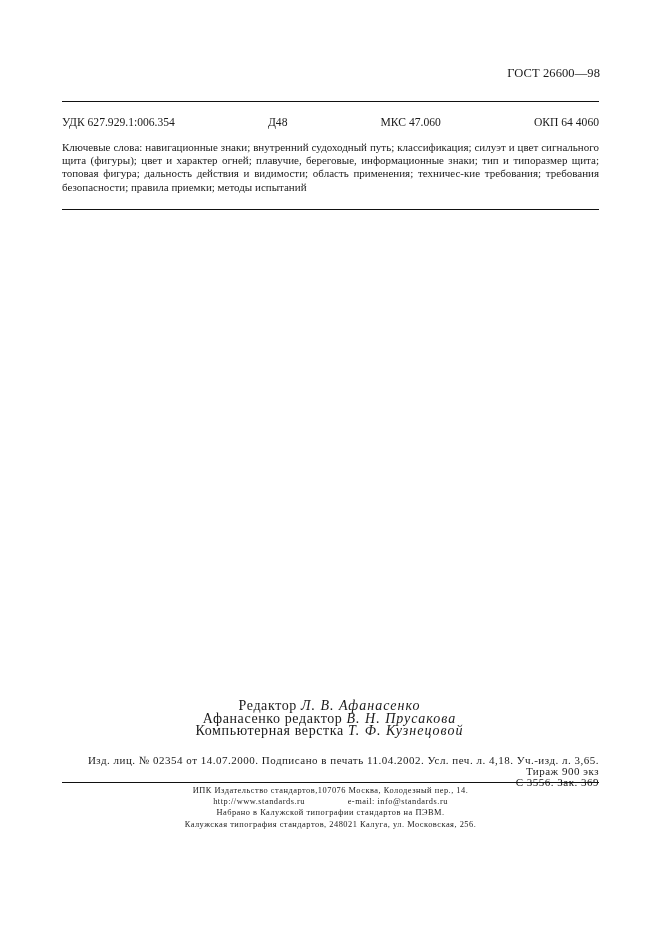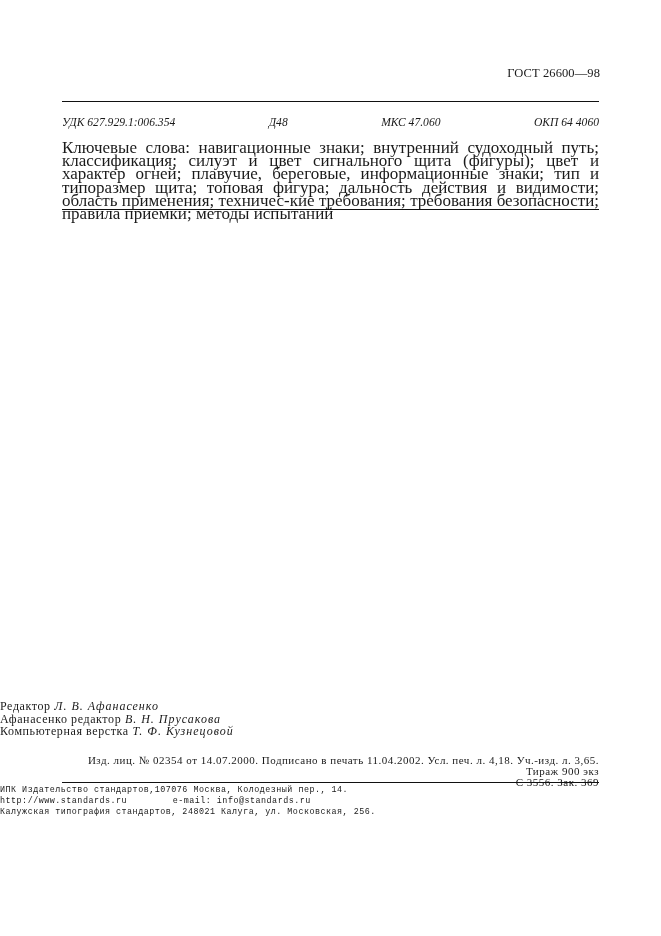--- a/index.html
+++ b/index.html
@@ -35,41 +35,41 @@
     .rule.bottom { top: 782px; }
 
     .classif-row {
       position: absolute;
       top: 116px;
       left: 62px;
       width: 537px;
       display: flex;
       justify-content: space-between;
       font-size: 11.6px;
-      font-style: italic;
     }
     .classif-row span { white-space: nowrap; }
 
     .keywords {
       position: absolute;
       top: 141px;
       left: 62px;
       width: 537px;
-      font-size: 17px;
+      font-size: 11px;
       line-height: 13.2px;
       text-align: justify;
       text-align-last: left;
     }
 
     .credits {
       position: absolute;
       top: 700px;
       left: 0;
       width: 659px;
-      font-size: 12px;
+      text-align: center;
+      font-size: 14px;
       line-height: 12.6px;
       letter-spacing: 0.6px;
     }
     .credits .name { font-style: italic; letter-spacing: 1px; }
 
     .imprint {
       position: absolute;
       top: 755px;
       left: 62px;
       width: 537px;
@@ -77,25 +77,24 @@
       font-size: 11px;
       line-height: 10.8px;
       letter-spacing: 0.5px;
     }
 
     .publisher {
       position: absolute;
       top: 785px;
       left: 0;
       width: 661px;
-      text-align: left;
+      text-align: center;
       font-size: 8.4px;
       line-height: 11.2px;
       letter-spacing: 0.5px;
-      font-family: Liberation Mono, monospace;
     }
     .publisher .url-line span + span { margin-left: 40px; }
   </style>
 </head>
 <body>
 
 <div class="header-code">ГОСТ 26600—98</div>
 
 <div class="rule top"></div>
 
@@ -131,14 +130,15 @@
 </div>
 
 <div class="rule bottom"></div>
 
 <div class="publisher">
   <div>ИПК Издательство стандартов,107076 Москва, Колодезный пер., 14.</div>
   <div class="url-line">
     <span>http://www.standards.ru</span>
     <span>e-mail: info@standards.ru</span>
   </div>
+  <div>Набрано в Калужской типографии стандартов на ПЭВМ.</div>
   <div>Калужская типография стандартов, 248021 Калуга, ул. Московская, 256.</div>
 </div>
 
 </body></html>

